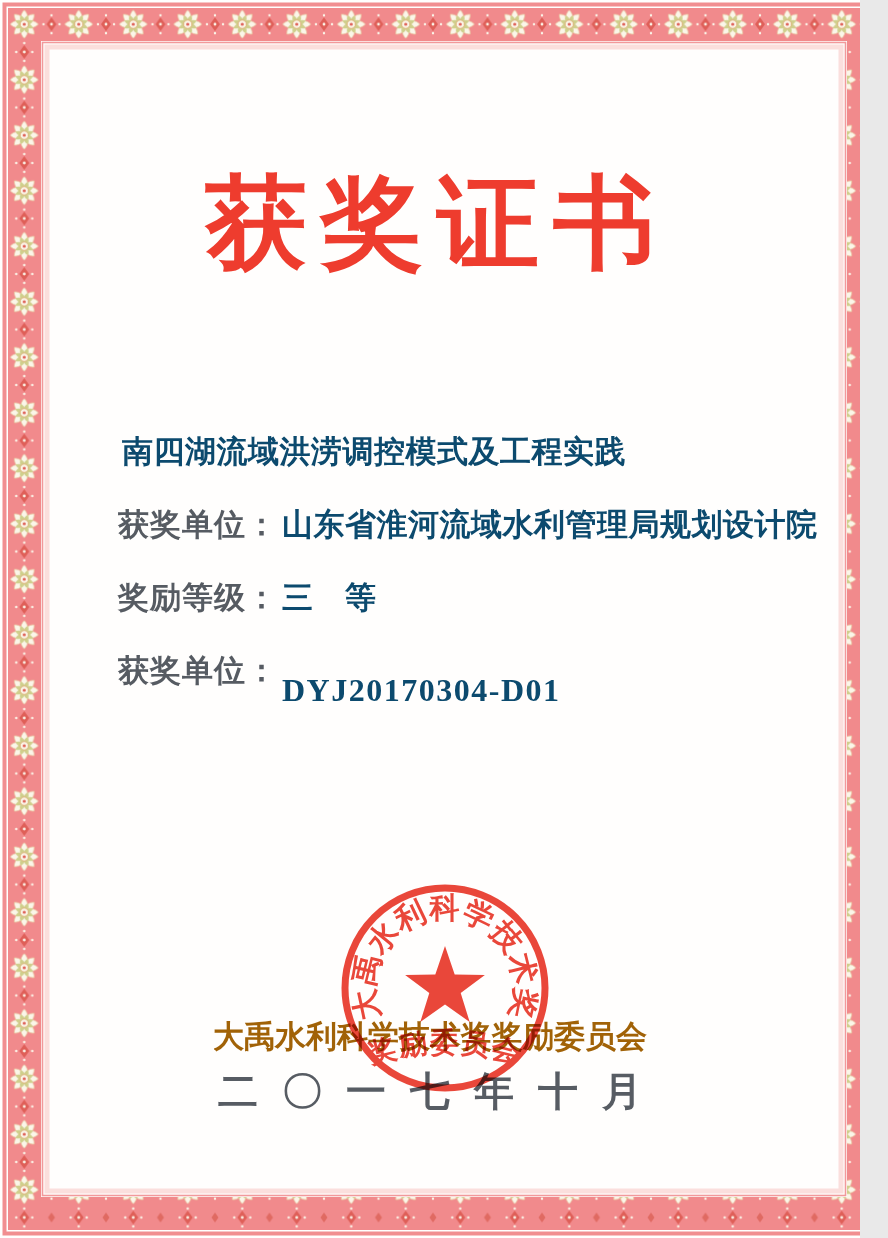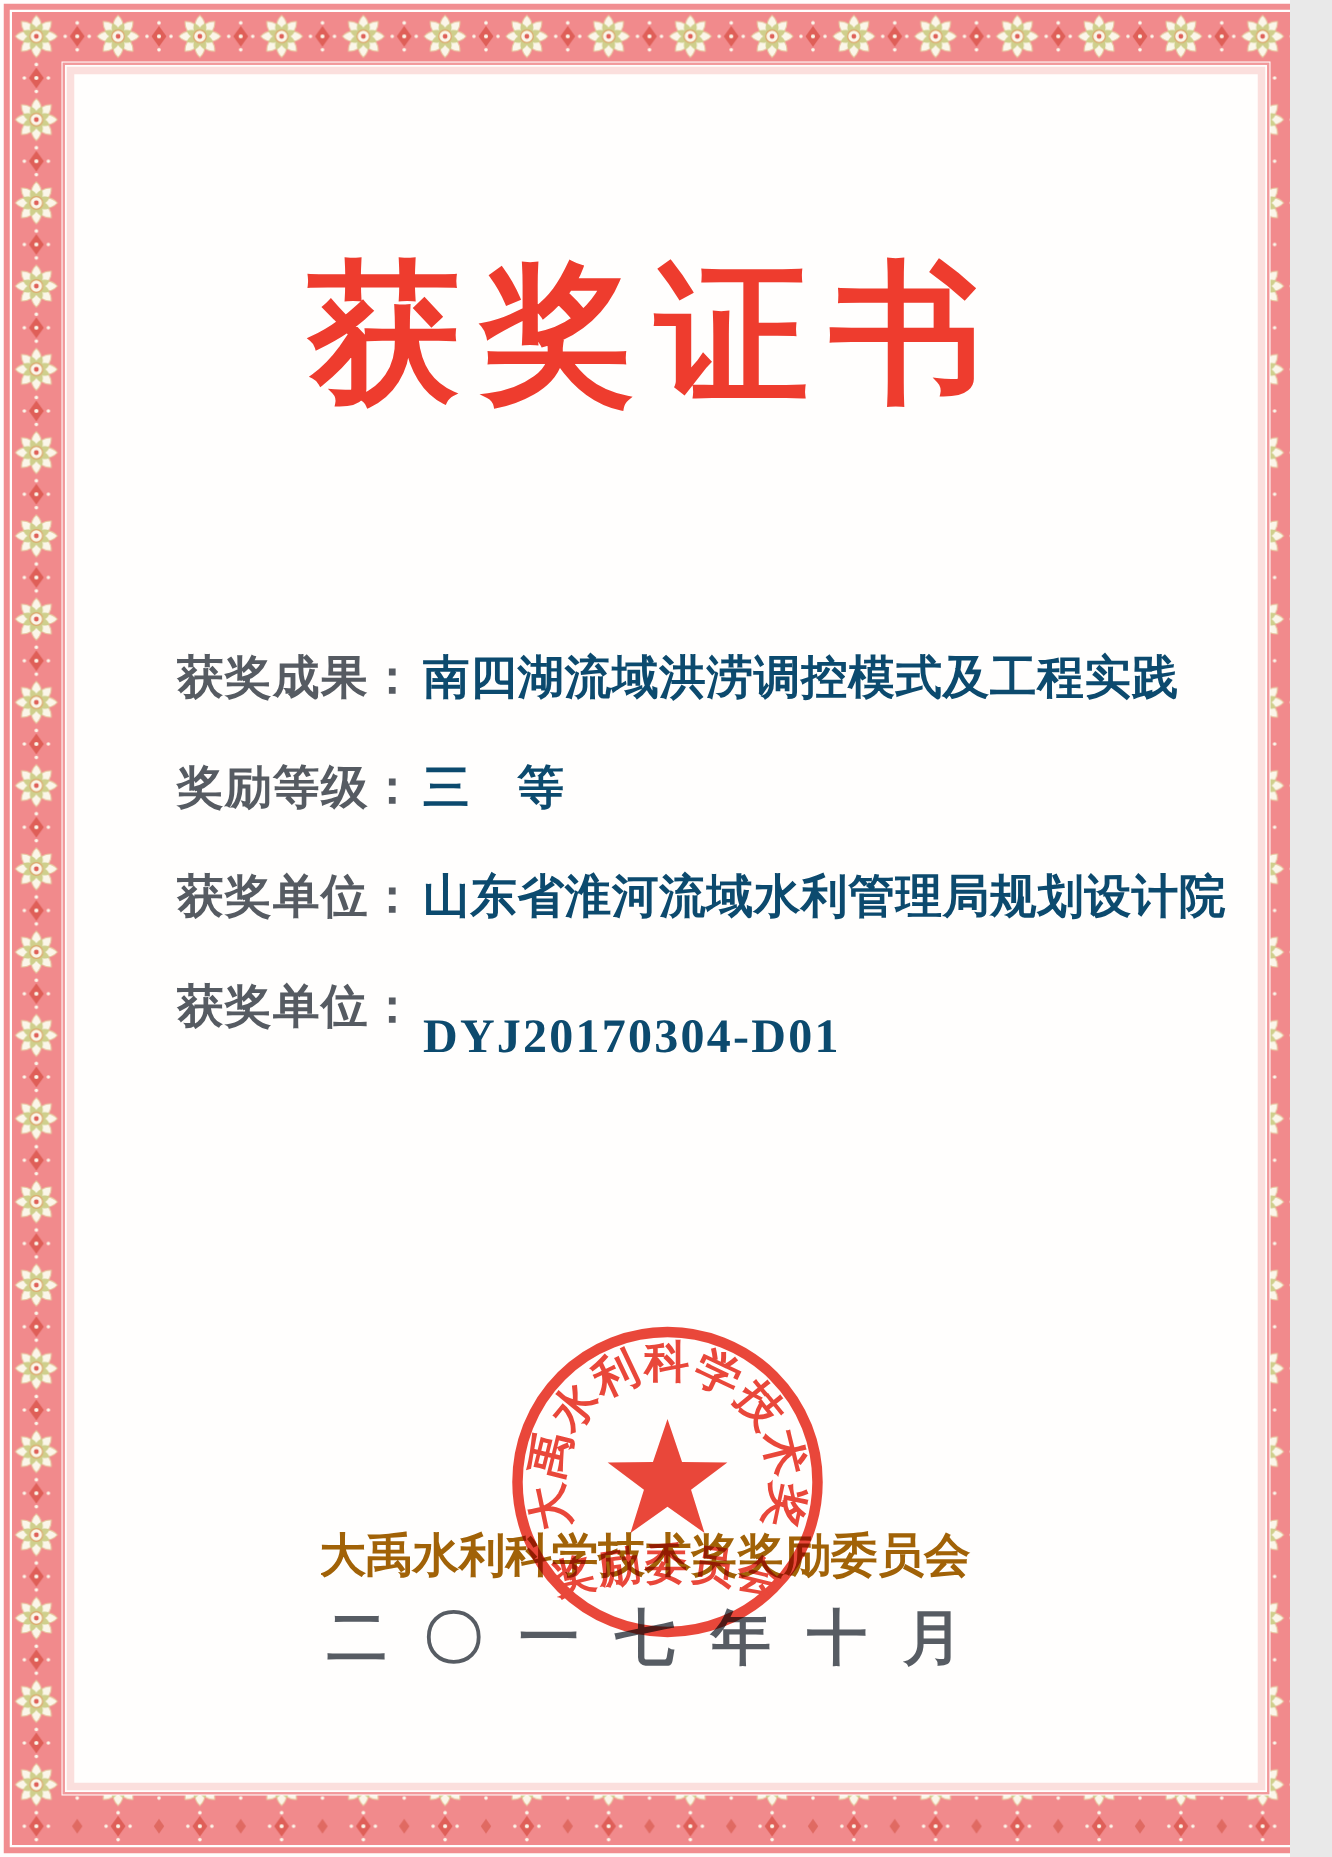--- a/index.html
+++ b/index.html
@@ -103,30 +103,29 @@
     <rect x="42.5" y="42.5" width="803" height="1153" fill="none" stroke="#f2999b" stroke-width="1.6"></rect>
     <rect x="47" y="47" width="794" height="1144" fill="none" stroke="#f9d4d2" stroke-width="5" opacity="0.75"></rect>
   </svg>
 
   <div class="content">
 
     <div class="title">获奖证书</div>
 
     <div class="fields">
       <div class="field-row">
-        <span class="field-label">获奖成果：</span>
         <span class="field-value">南四湖流域洪涝调控模式及工程实践</span>
+      </div>
+      <div class="field-row">
+        <span class="field-label">获奖单位：</span>
+        <span class="field-value">山东省淮河流域水利管理局规划设计院</span>
       </div>
       <div class="field-row">
         <span class="field-label">奖励等级：</span>
         <span class="field-value">三　等</span>
-      </div>
-      <div class="field-row">
-        <span class="field-label">获奖单位：</span>
-        <span class="field-value">山东省淮河流域水利管理局规划设计院</span>
       </div>
       <div class="field-row">
         <span class="field-label">获奖单位：</span>
         <span class="field-value code">DYJ20170304-D01</span>
       </div>
     </div>
 
     <div class="issuer">大禹水利科学技术奖奖励委员会</div>
     <div class="date">二〇一七年十月</div>
 

